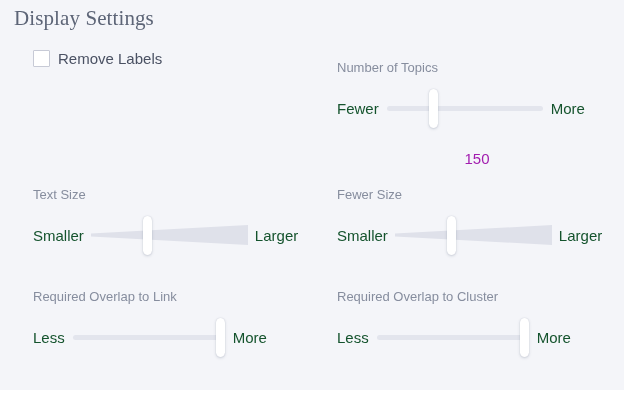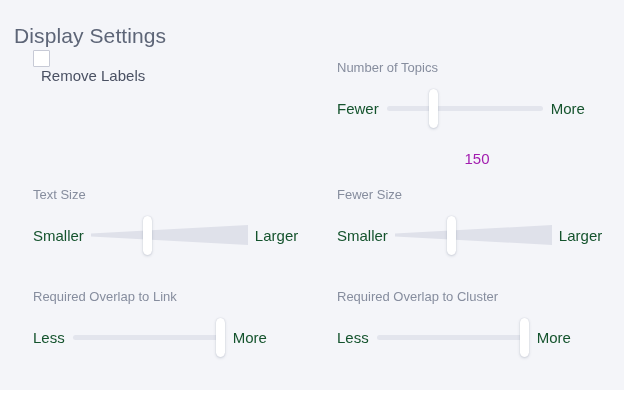--- a/index.html
+++ b/index.html
@@ -20,34 +20,34 @@
     top: 0;
     width: 624px;
     height: 390px;
     background: #f4f5f9;
   }
 
   
   #page-title {
     position: absolute;
     left: 14px;
-    top: 24px;
+    top: 6px;
     font-size: 21px;
     color: #5d6577;
     letter-spacing: 0.1px;
     white-space: nowrap;
+    font-family: Liberation Serif, serif;
   }
 
   
   .checkbox-row {
     position: absolute;
     left: 33px;
     display: flex;
-    align-items: flex-start;
-    flex-direction: column;
+    align-items: flex-end;
   }
   #checkbox-row-labels { top: 50px; }
   #checkbox-row-links  { top: 77px; }
 
   .checkbox-box {
     width: 17px;
     height: 17px;
     background: #ffffff;
     border: 1px solid #c7cad6;
     border-radius: 1px;

